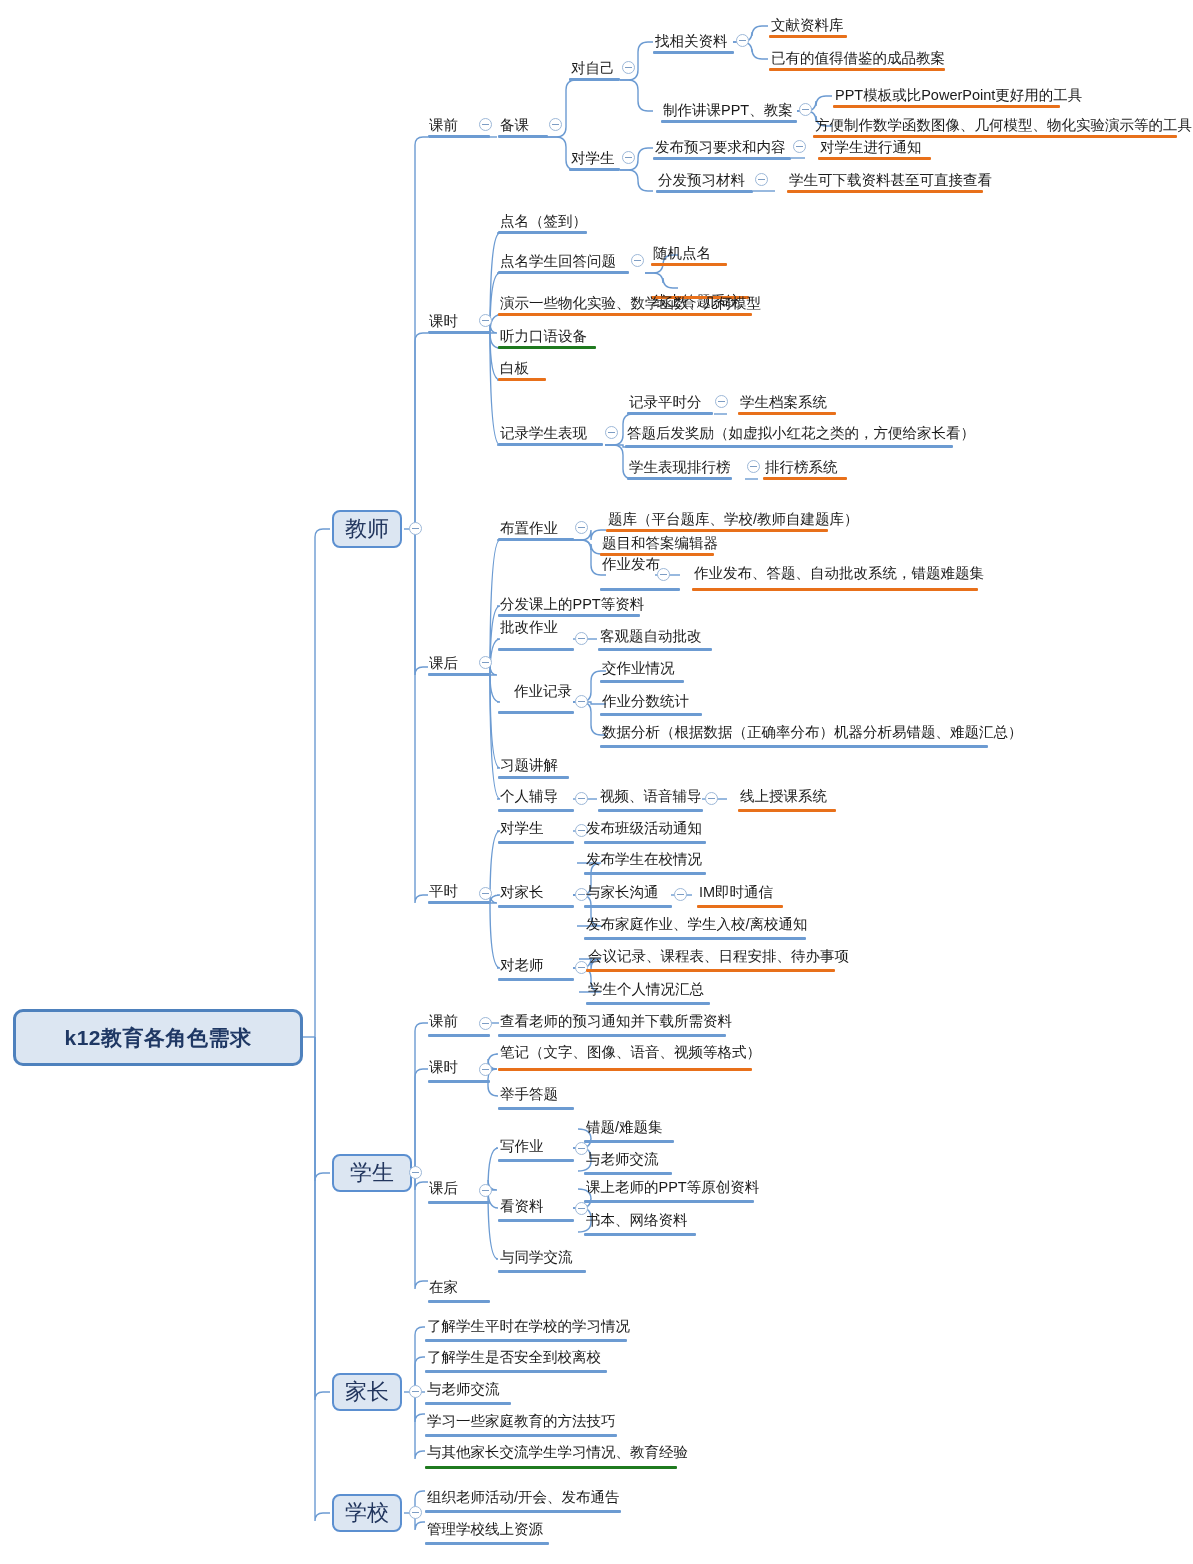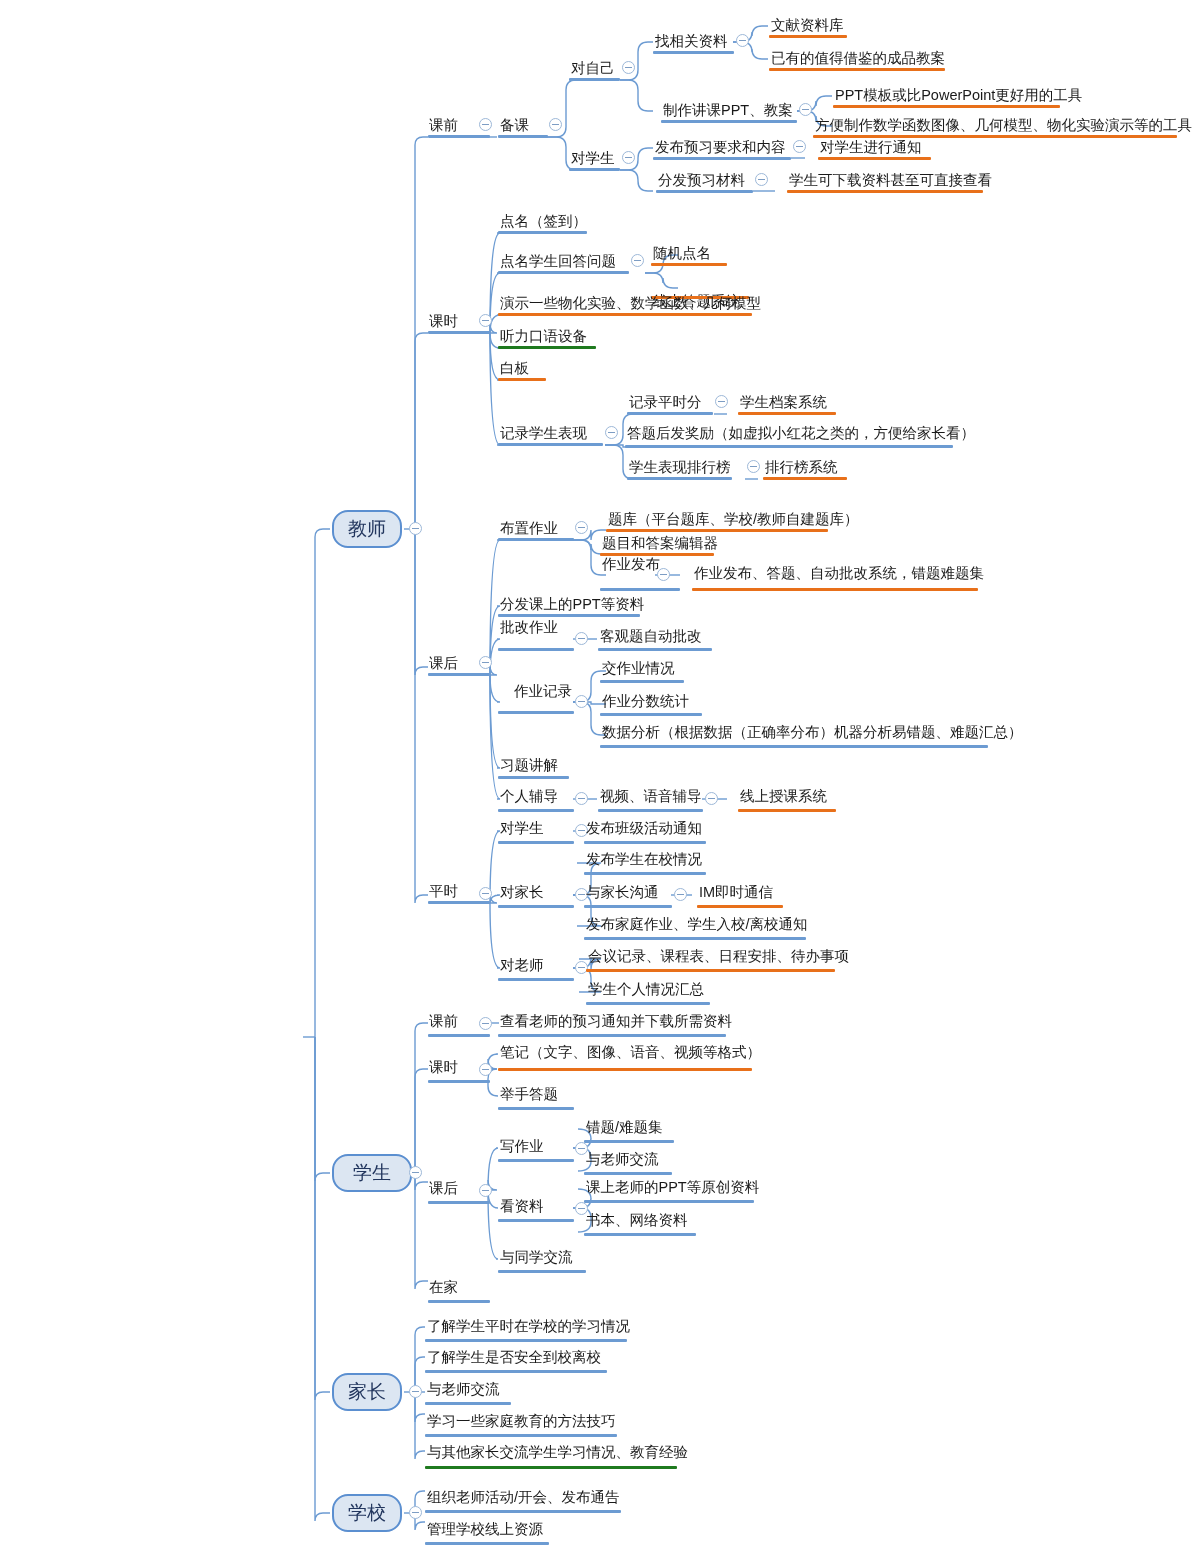--- a/index.html
+++ b/index.html
@@ -26,24 +26,24 @@
     font-size:21px;
     letter-spacing:.5px;
     white-space:nowrap;
   }
   
   .role-node{
     position:absolute;
     box-sizing:border-box;
     background:#dce6f2;
     border:2px solid #5b8fd0;
-    border-radius:16px;
+    border-radius:8px;
     display:flex;align-items:center;justify-content:center;
     color:#22365e;
-    font-size:19px;
+    font-size:22px;
     white-space:nowrap;
   }
   
   .topic{
     position:absolute;
     white-space:nowrap;
     color:#1a1a1a;
     font-size:14.5px;
     line-height:1;
     transform:translateY(-100%);
@@ -203,20 +203,23 @@
     <path d="M415,1392 L415,1422 Q415,1414 423,1414 L425,1414"></path>
     <path d="M415,1392 L415,1459 Q415,1451 423,1451 L425,1451"></path>
     <path d="M415,1392 L425,1392"></path>
 
     <path d="M404,1513 L415,1513"></path>
     <path d="M415,1513 L415,1499 Q415,1491 423,1491 L425,1491"></path>
     <path d="M415,1513 L415,1530 Q415,1522 423,1522 L425,1522"></path>
   </g>
 </svg>
 
+<div class="root-node" style="left:13px;top:1009px;width:290px;height:57px;">
+  <span>k12教育各角色需求</span>
+</div>
 
 <div class="role-node" style="left:332px;top:510px;width:70px;height:38px;">
   <span>教师</span>
 </div>
 <div class="toggle" style="left:409px;top:522px;"></div>
 
 <div class="role-node" style="left:332px;top:1154px;width:80px;height:38px;">
   <span>学生</span>
 </div>
 <div class="toggle" style="left:409px;top:1166px;"></div>

